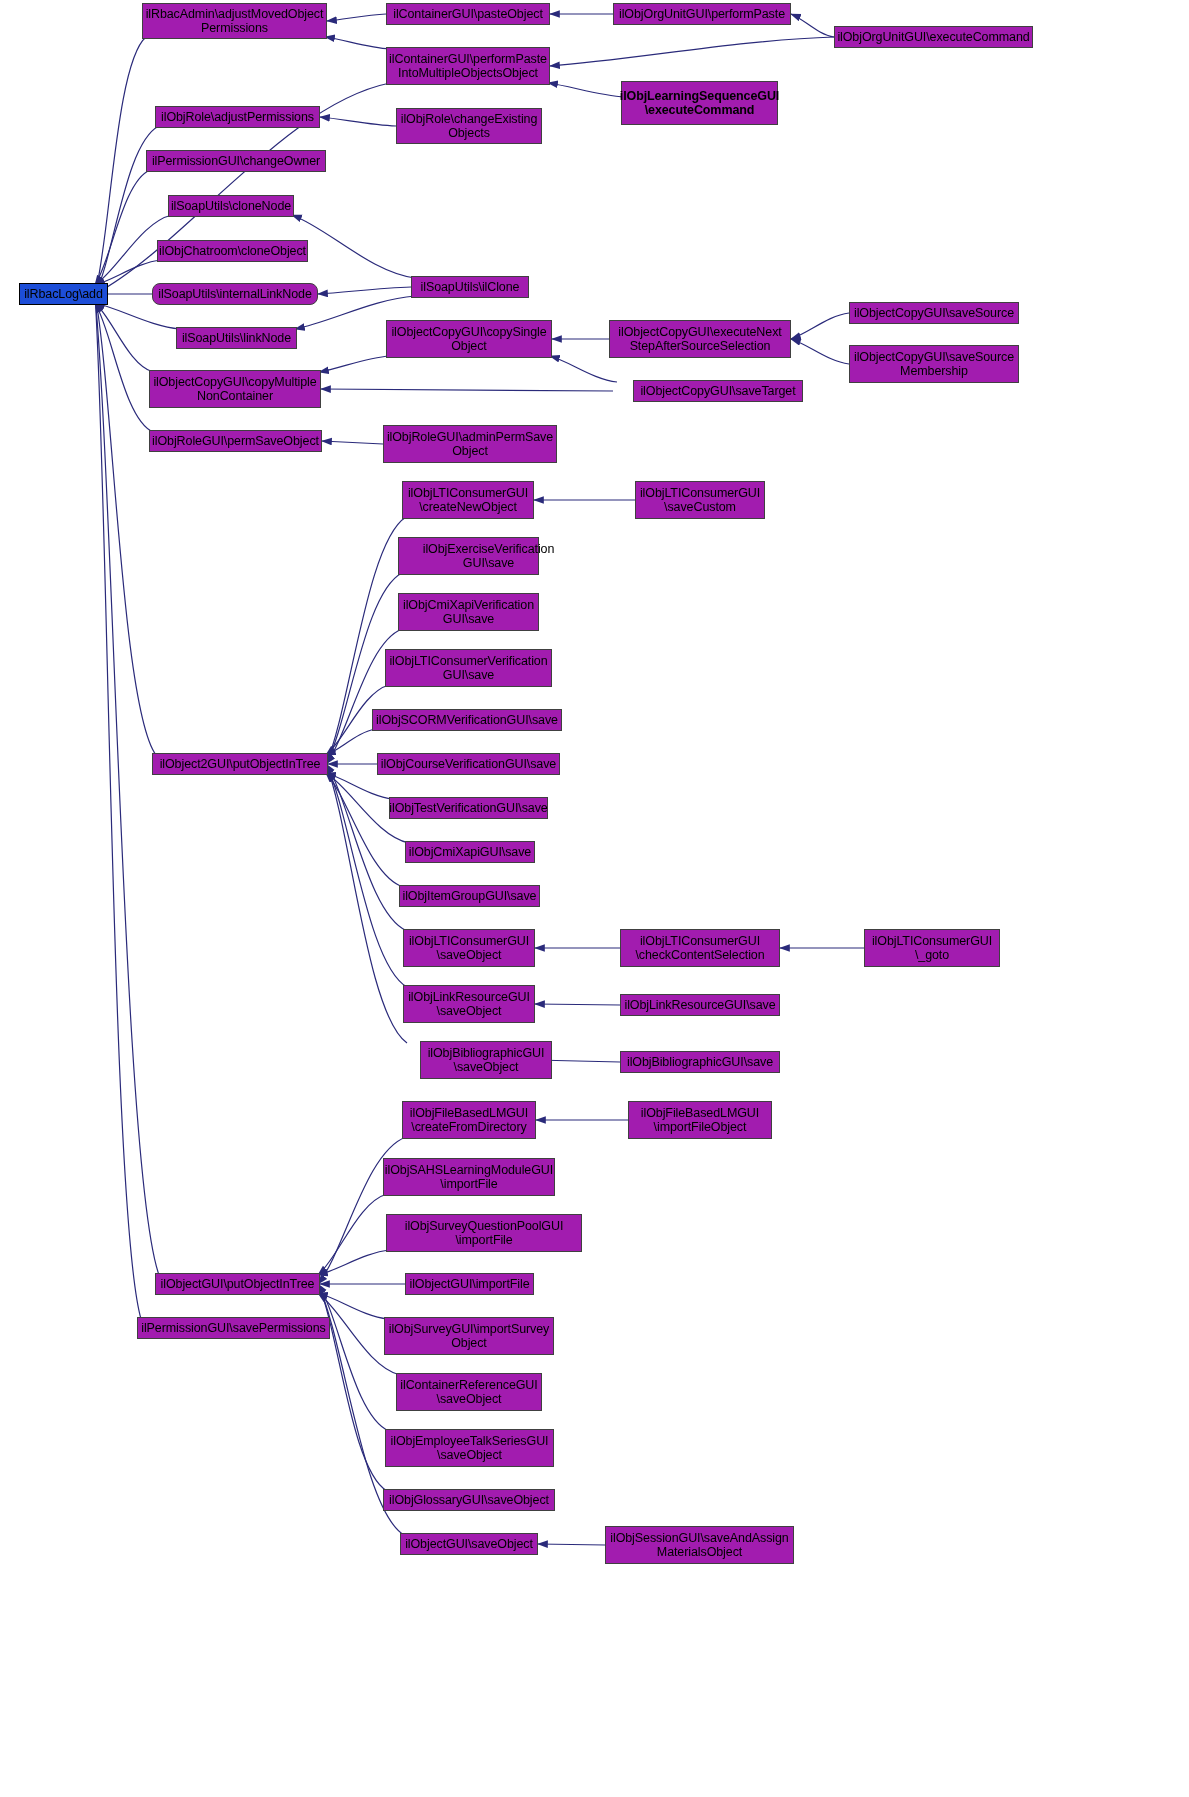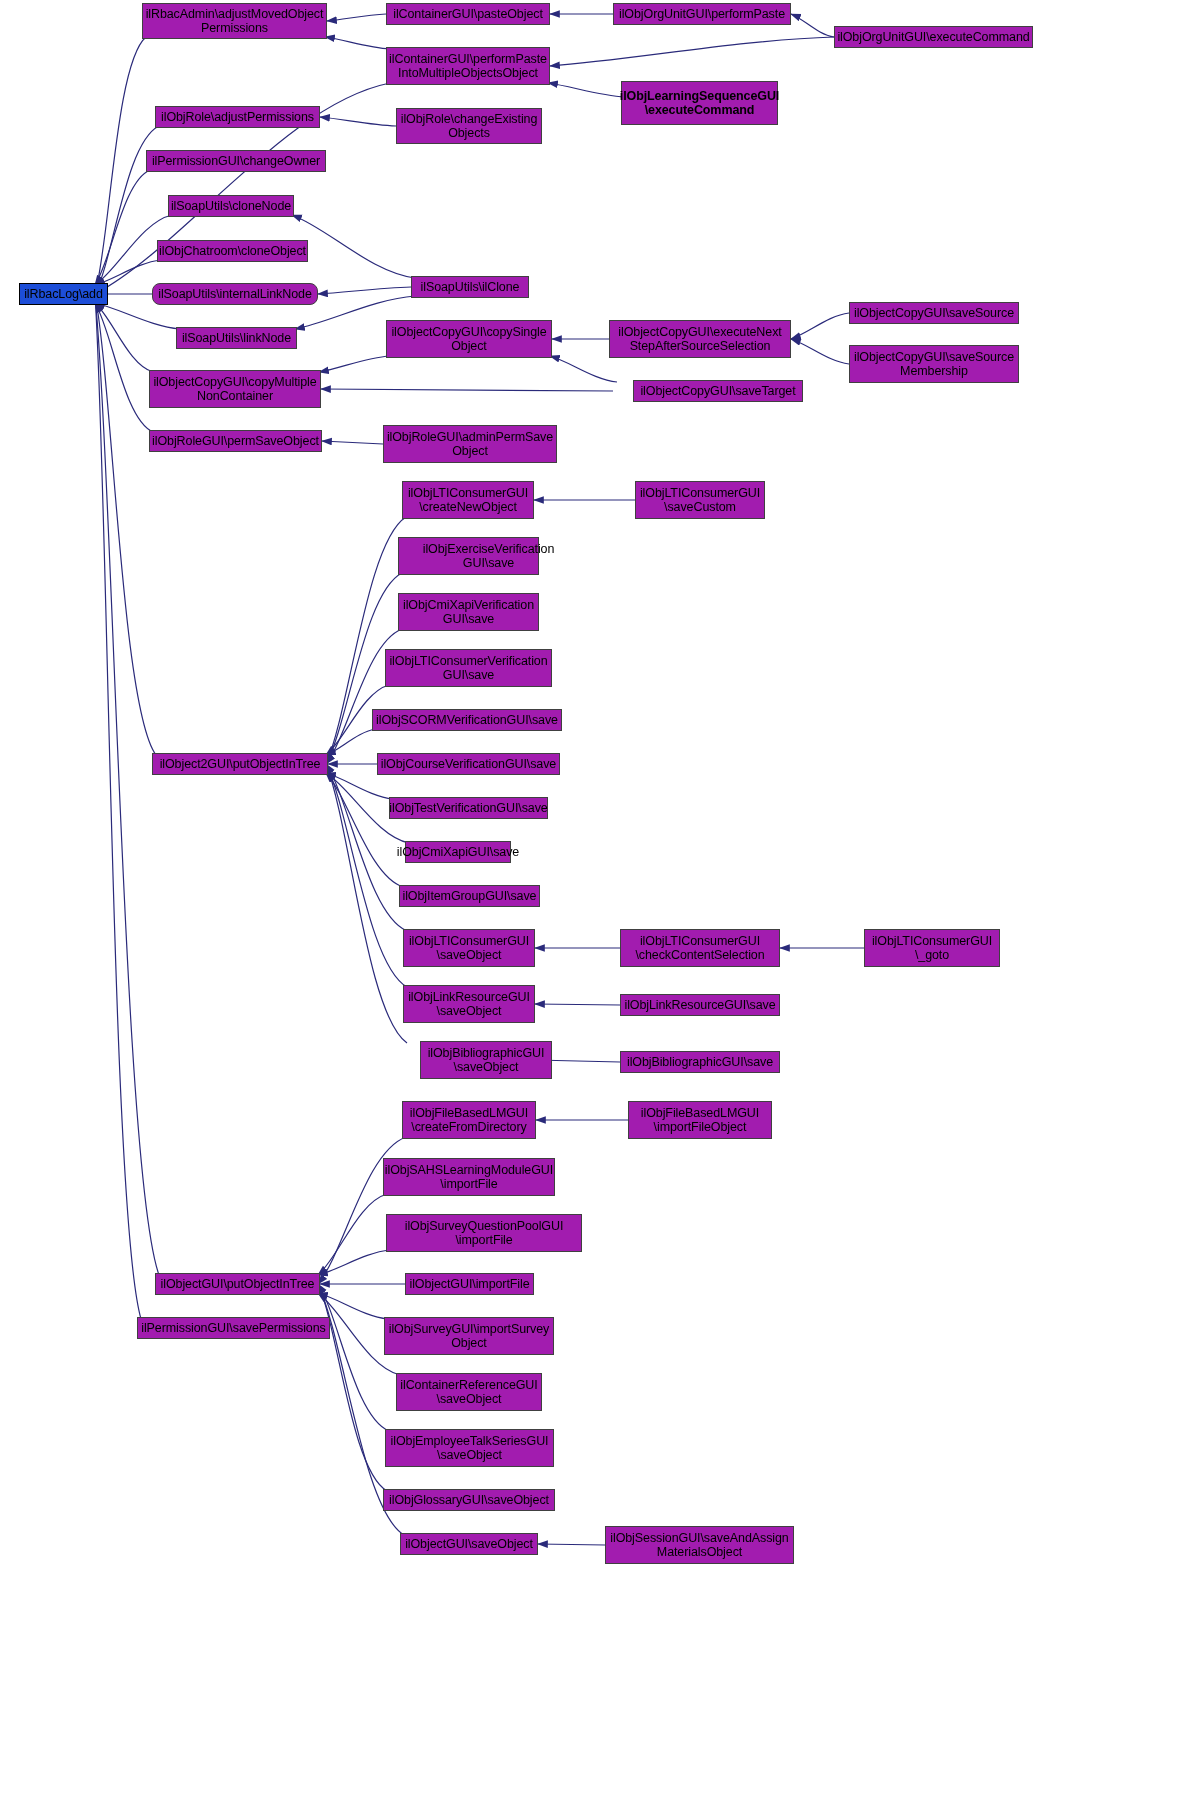--- a/index.html
+++ b/index.html
@@ -156,21 +156,21 @@
       <div class="node" style="left: 398px; top: 537px; width: 141px; height: 38px; padding-left: 40px;">ilObjExerciseVerification
 GUI\save</div>
       <div class="node" style="left: 398px; top: 593px; width: 141px; height: 38px;">ilObjCmiXapiVerification
 GUI\save</div>
       <div class="node" style="left: 385px; top: 649px; width: 167px; height: 38px;">ilObjLTIConsumerVerification
 GUI\save</div>
       <div class="node" style="left: 372px; top: 709px; width: 190px; height: 22px;">ilObjSCORMVerificationGUI\save</div>
       <div class="node" style="left: 377px; top: 753px; width: 183px; height: 22px;">ilObjCourseVerificationGUI\save</div>
       <div class="node" style="left: 152px; top: 753px; width: 176px; height: 22px;">ilObject2GUI\putObjectInTree</div>
       <div class="node" style="left: 389px; top: 797px; width: 159px; height: 22px;">ilObjTestVerificationGUI\save</div>
-      <div class="node" style="left: 405px; top: 841px; width: 106px; height: 22px;">ilObjCmiXapiGUI\save</div>
+      <div class="node" style="left: 405px; top: 841px; width: 130px; height: 22px;">ilObjCmiXapiGUI\save</div>
       <div class="node" style="left: 399px; top: 885px; width: 141px; height: 22px;">ilObjItemGroupGUI\save</div>
       <div class="node" style="left: 403px; top: 929px; width: 132px; height: 38px;">ilObjLTIConsumerGUI
 \saveObject</div>
       <div class="node" style="left: 620px; top: 929px; width: 160px; height: 38px;">ilObjLTIConsumerGUI
 \checkContentSelection</div>
       <div class="node" style="left: 864px; top: 929px; width: 136px; height: 38px;">ilObjLTIConsumerGUI
 \_goto</div>
       <div class="node" style="left: 403px; top: 985px; width: 132px; height: 38px;">ilObjLinkResourceGUI
 \saveObject</div>
       <div class="node" style="left: 620px; top: 994px; width: 160px; height: 22px;">ilObjLinkResourceGUI\save</div>

